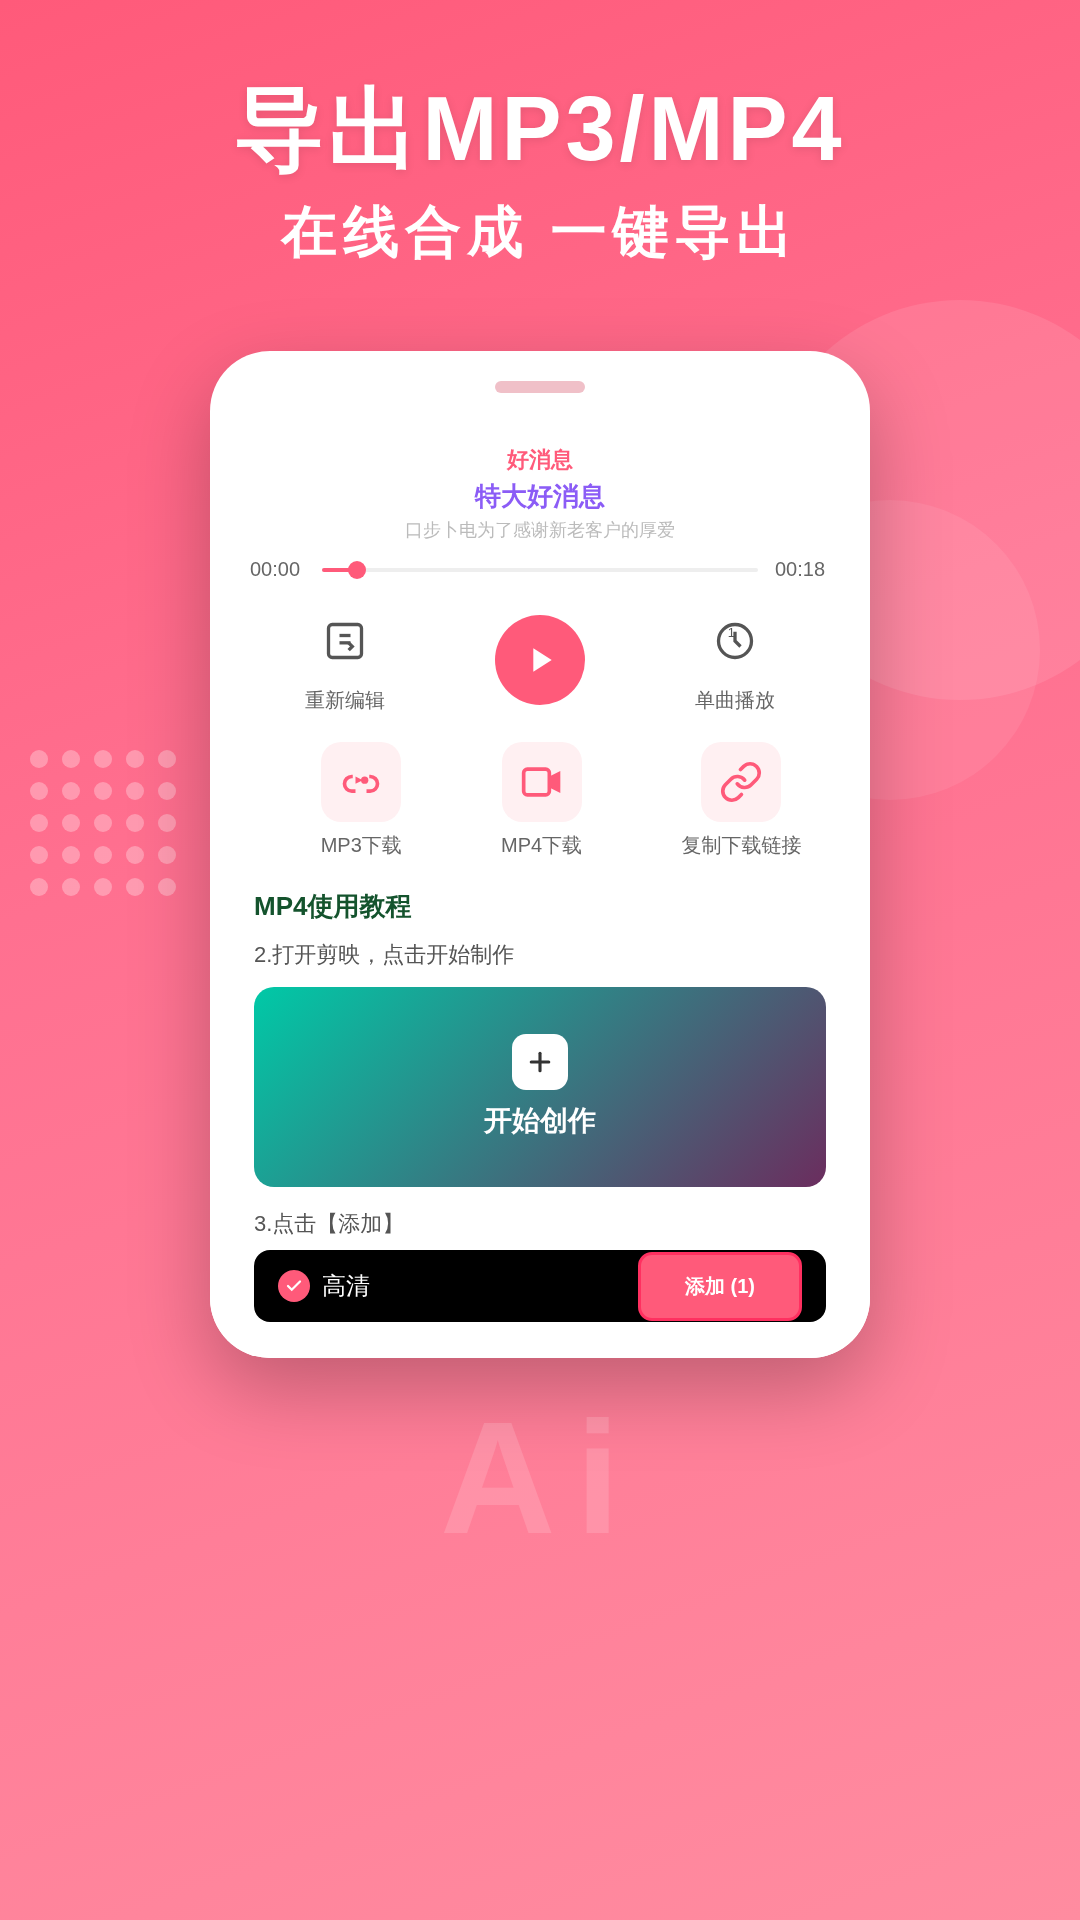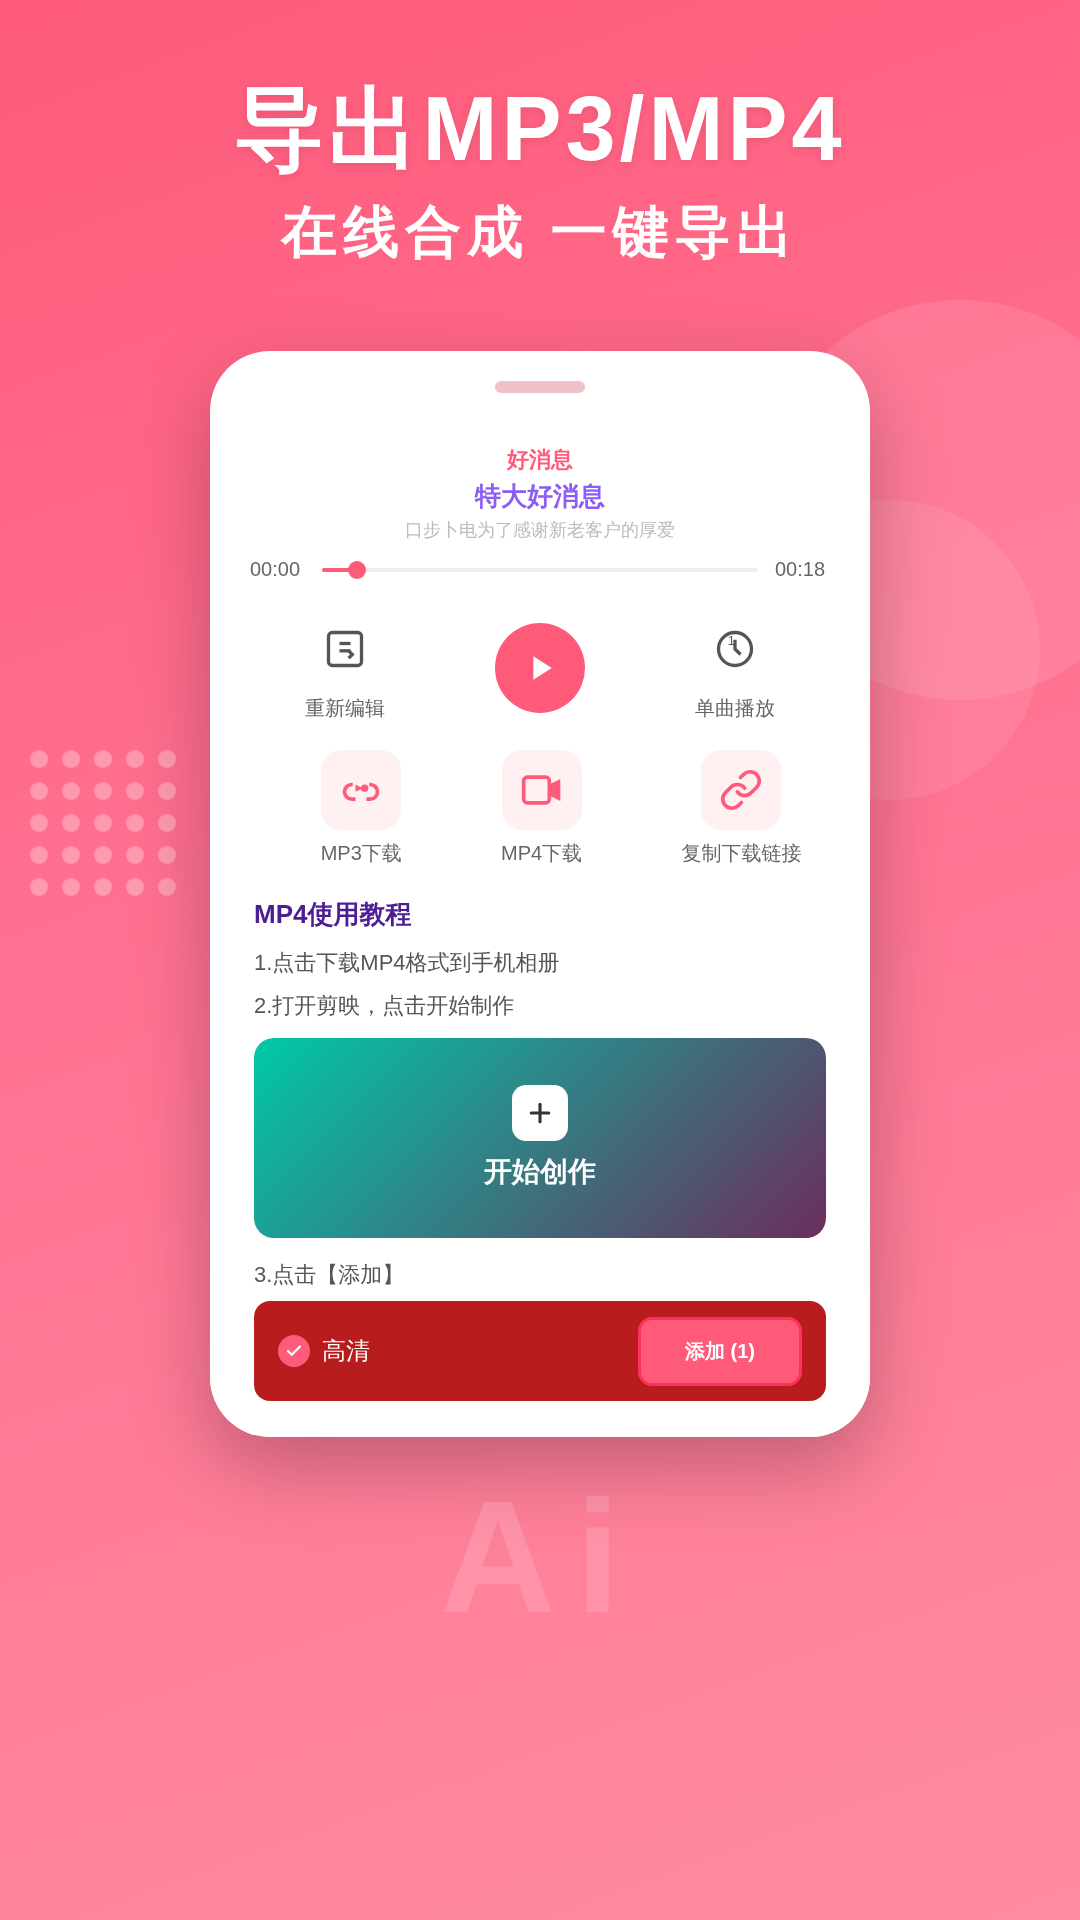--- a/index.html
+++ b/index.html
@@ -115,21 +115,21 @@
     .audio-subtitle {
       font-size: 18px;
       color: #bbb;
     }
 
     
     .progress-section {
       display: flex;
       align-items: center;
       gap: 12px;
-      margin: 16px 0 32px;
+      margin: 16px 0 24px;
     }
     .time-text {
       font-size: 20px;
       color: #666;
       min-width: 60px;
     }
     .time-text.right { text-align: center; }
     .progress-bar-bg {
       flex: 1;
       height: 4px;
@@ -211,21 +211,21 @@
       color: #666;
     }
 
     
     .tutorial-section {
       padding: 0 4px;
     }
     .tutorial-title {
       font-size: 26px;
       font-weight: 700;
-      color: #4c1d95;
+      color: #14532d;
       margin-bottom: 14px;
     }
     .tutorial-step {
       font-size: 22px;
       color: #555;
       margin-bottom: 10px;
       line-height: 1.5;
     }
 
     
@@ -254,22 +254,22 @@
     }
     .creation-text {
       font-size: 28px;
       font-weight: 700;
       color: white;
     }
 
     
     .add-bar {
       width: 100%;
-      height: 100px;
-      background: #b91c1c;
+      height: 72px;
+      background: #000000;
       border-radius: 16px;
       display: flex;
       align-items: center;
       justify-content: space-between;
       padding: 0 24px;
       margin-top: 4px;
     }
     .add-bar-left {
       display: flex;
       align-items: center;
@@ -436,21 +436,20 @@
               <path d="M10 13a5 5 0 007.54.54l3-3a5 5 0 00-7.07-7.07l-1.72 1.71" stroke="#ff5a7a" stroke-width="2" stroke-linecap="round"></path>
               <path d="M14 11a5 5 0 00-7.54-.54l-3 3a5 5 0 007.07 7.07l1.71-1.71" stroke="#ff5a7a" stroke-width="2" stroke-linecap="round"></path>
             </svg>
           </div>
           <span class="download-label">复制下载链接</span>
         </div>
       </div>
 
       <div class="tutorial-section">
         <div class="tutorial-title">MP4使用教程</div>
-        <div class="tutorial-step">1.点击下载MP4格式到手机相册</div>
         <div class="tutorial-step">2.打开剪映，点击开始制作</div>
 
         <div class="creation-card">
           <div class="creation-plus">
             <svg width="30" height="30" viewBox="0 0 24 24" fill="none" stroke="#333" stroke-width="2.5" stroke-linecap="round">
               <line x1="12" y1="5" x2="12" y2="19"></line>
               <line x1="5" y1="12" x2="19" y2="12"></line>
             </svg>
           </div>
           <span class="creation-text">开始创作</span>

